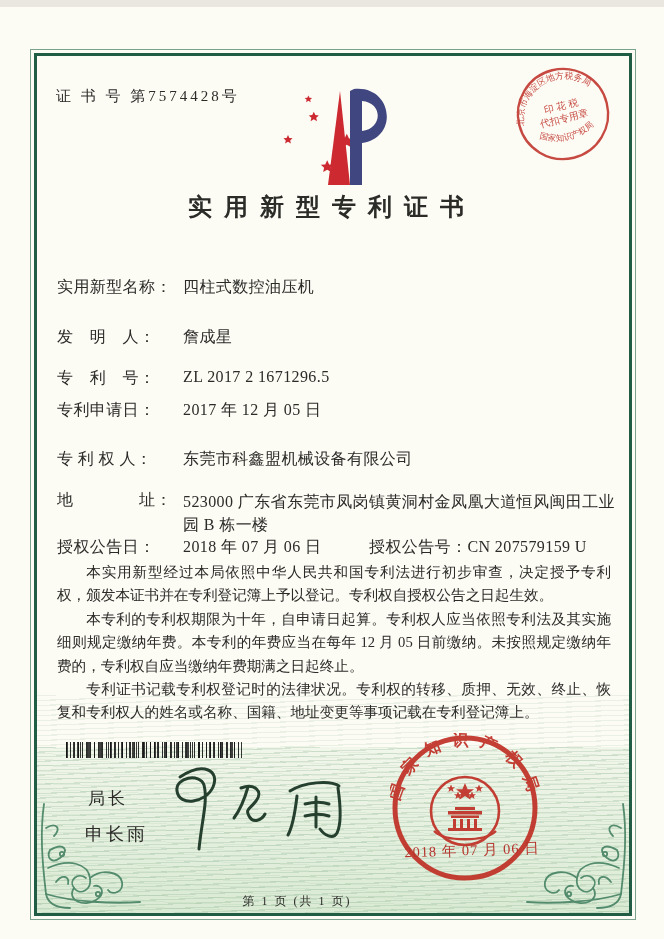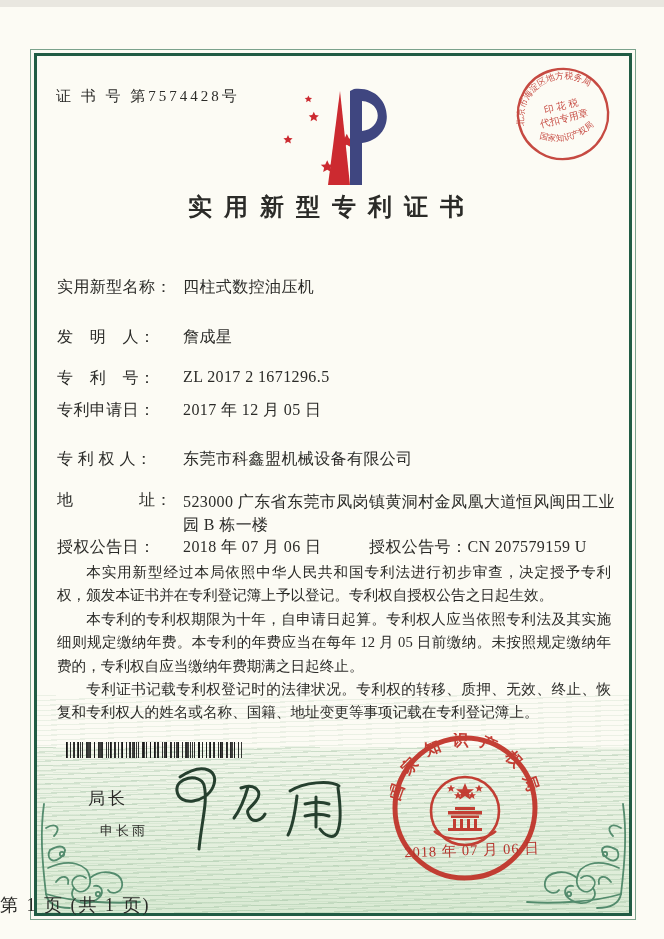--- a/index.html
+++ b/index.html
@@ -31,27 +31,27 @@
   .pair-right{position:absolute;left:312px;top:0;}
   .paras{position:absolute;left:57px;top:554px;width:554px;z-index:2;}
   .paras p{margin:0;text-indent:2em;font-size:14.6px;line-height:23.4px;text-align:justify;}
   .barcode{position:absolute;left:66px;top:735px;width:176px;height:16px;z-index:2;
      background-image:
        repeating-linear-gradient(90deg, rgba(20,20,20,.9) 0 1.5px, rgba(0,0,0,0) 1.5px 4px),
        repeating-linear-gradient(90deg, rgba(20,20,20,.85) 0 1px, rgba(0,0,0,0) 1px 7px),
        repeating-linear-gradient(90deg, rgba(20,20,20,.8) 0 2px, rgba(0,0,0,0) 2px 11px);}
   .officer-title{position:absolute;left:88px;top:780px;font-size:17px;letter-spacing:3px;z-index:2;
      font-family:"Liberation Sans",sans-serif;}
-  .officer-name{position:absolute;left:100px;top:815px;font-size:13px;letter-spacing:3px;z-index:2;
+  .officer-name{position:absolute;left:85px;top:815px;font-size:18px;letter-spacing:3px;z-index:2;
      font-family:"Liberation Sans",sans-serif;}
   .signature{position:absolute;left:152px;top:750px;width:200px;height:100px;z-index:2;}
   .seal{position:absolute;left:390px;top:726px;width:150px;height:150px;z-index:3;opacity:.93;}
   .seal-date{position:absolute;left:394px;top:834px;width:156px;text-align:center;z-index:4;
      color:#b5342c;font-size:14.5px;letter-spacing:1px;transform:rotate(-2deg);}
-  .footer{position:absolute;left:0;right:70px;top:886px;font-size:18px;
+  .footer{position:absolute;left:0;right:70px;top:886px;text-align:center;font-size:12px;
      letter-spacing:2px;z-index:2;}
   .flourish{position:absolute;width:112px;height:116px;z-index:2;}
   .flourish.bl{left:36px;top:791px;}
   .flourish.br{right:33px;top:791px;transform:scaleX(-1);}
 </style>
 </head>
 <body>
 
 <div class="page">
 

